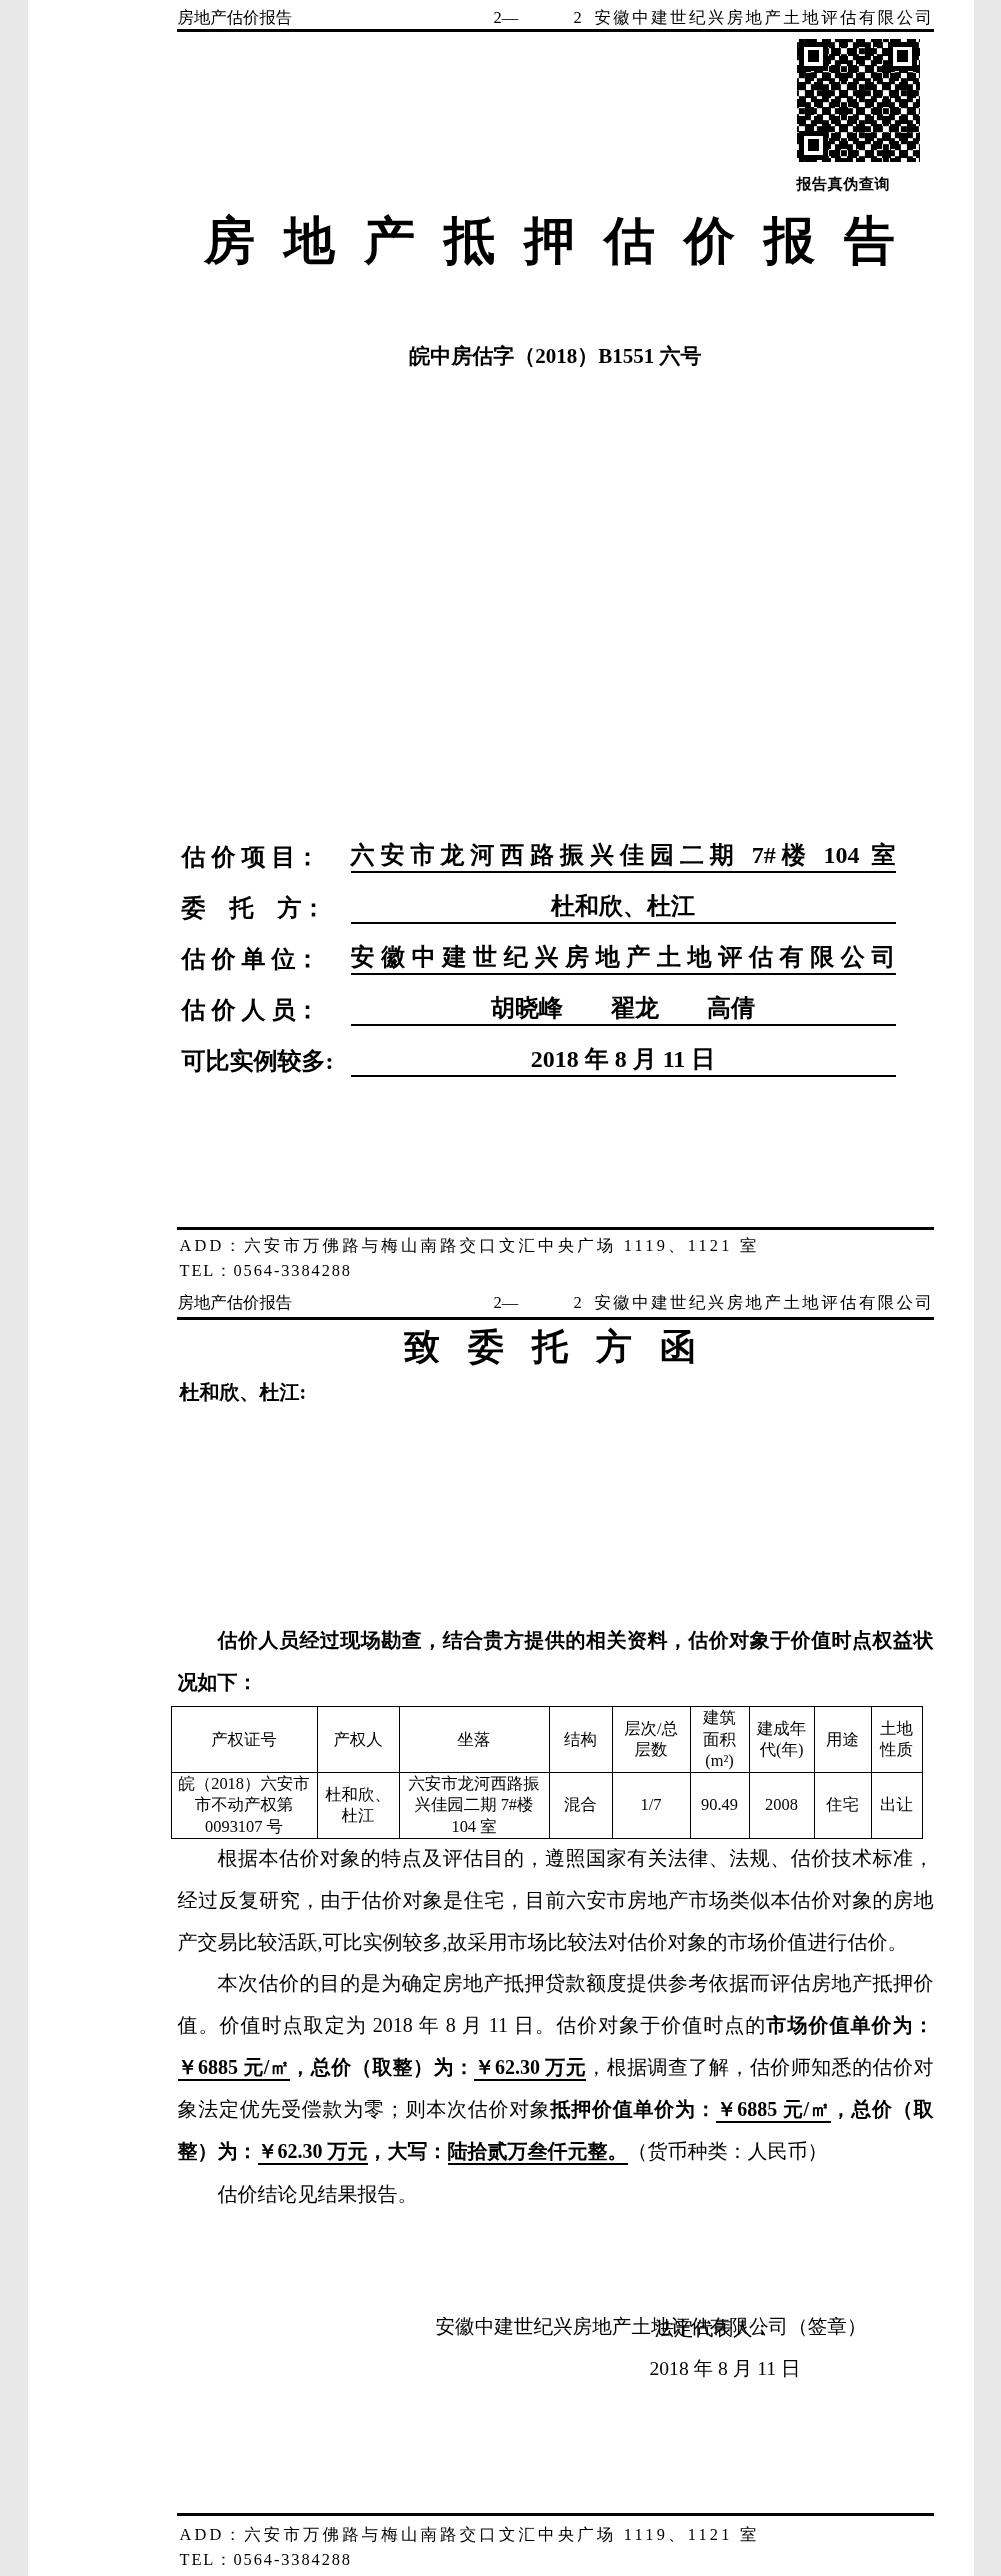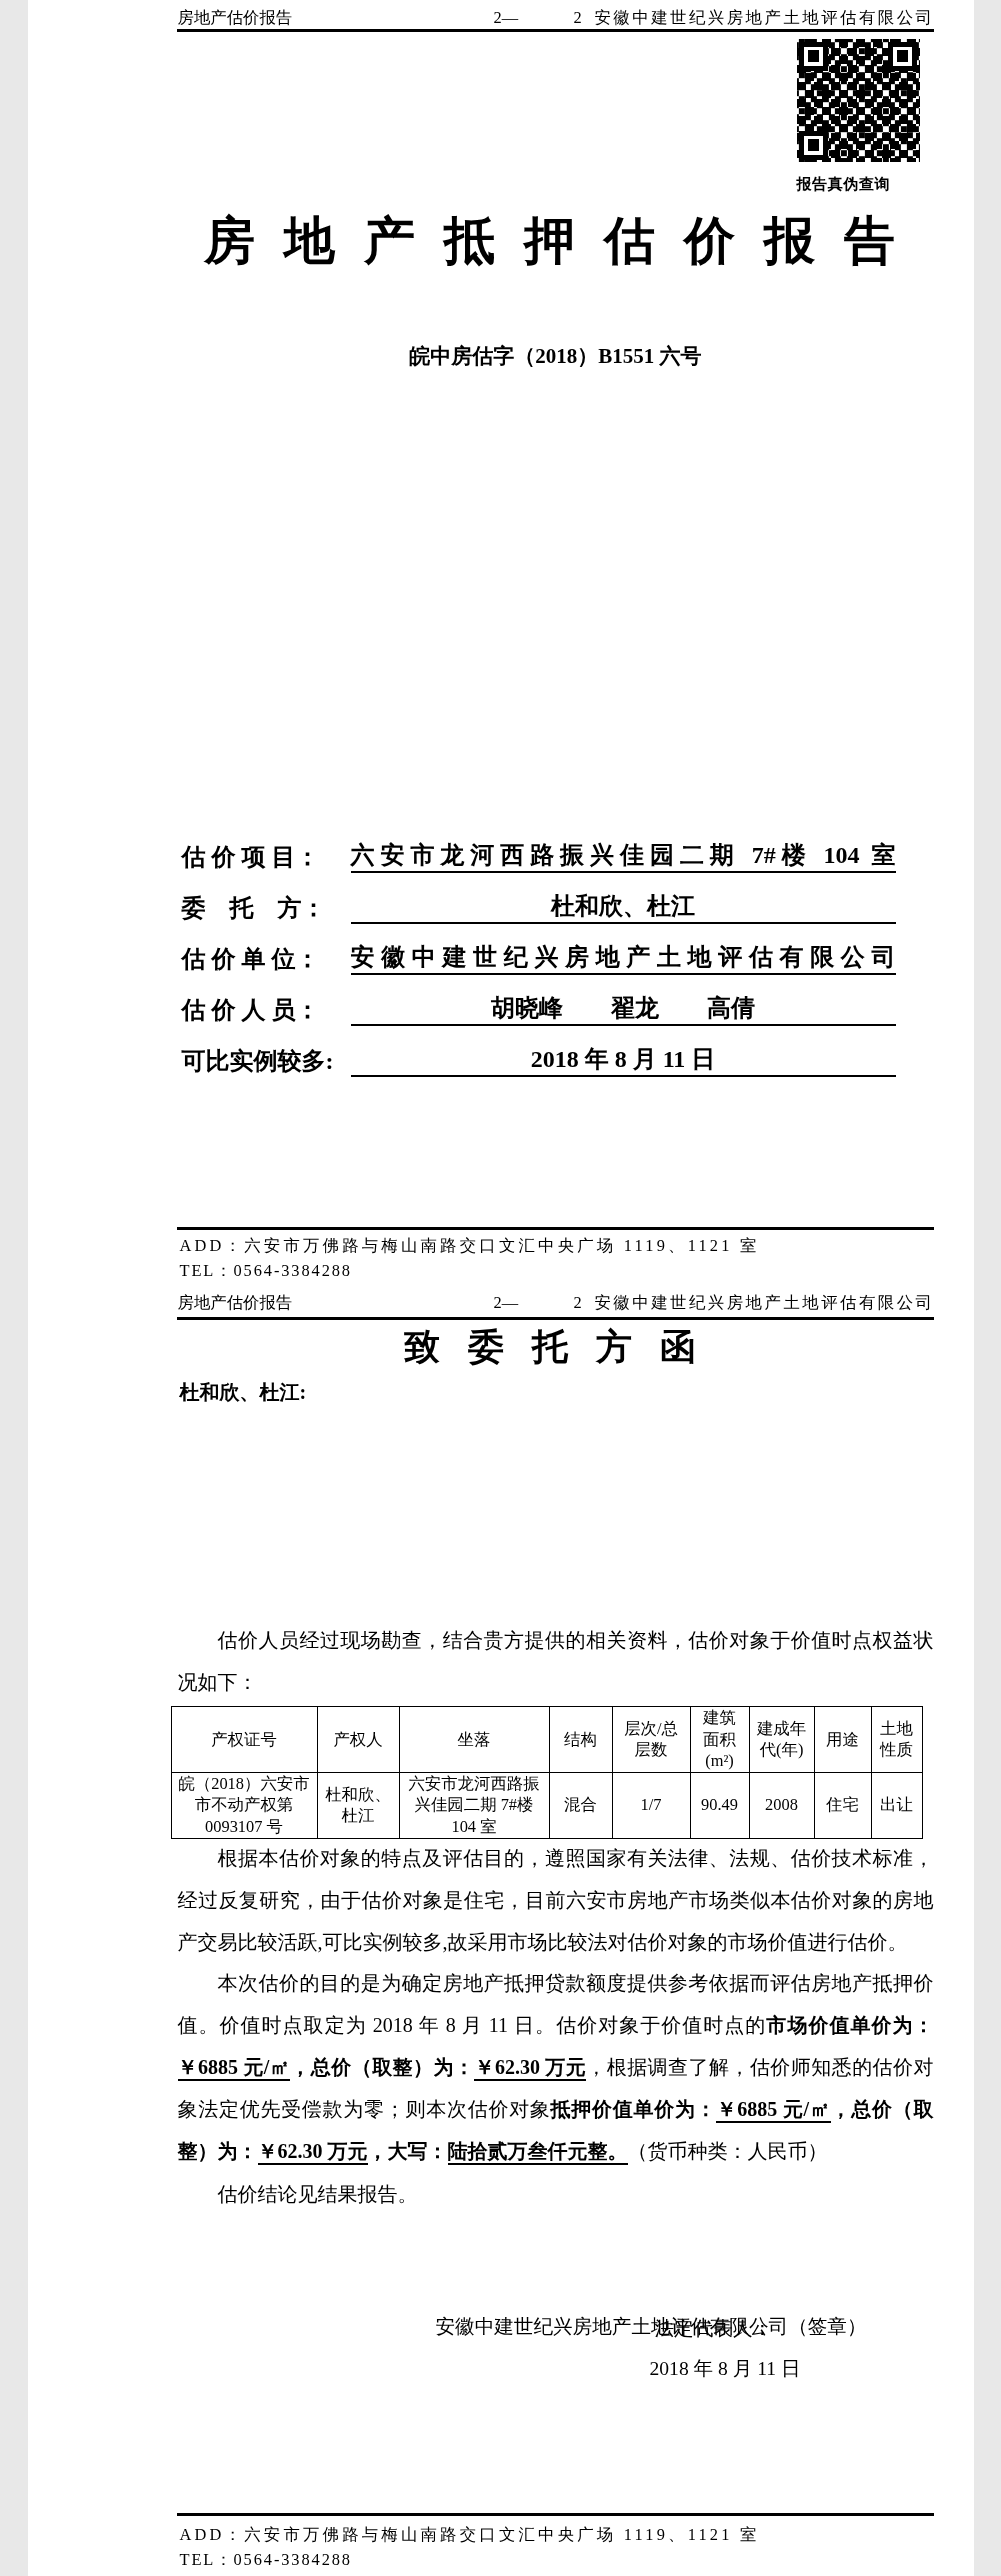--- a/index.html
+++ b/index.html
@@ -146,21 +146,21 @@
     <span class="h-left">房地产估价报告</span>
     <span class="h-num1">2—</span>
     <span class="h-num2">2</span>
     <span class="h-right">安徽中建世纪兴房地产土地评估有限公司</span>
   </div>
   <div class="rule" style="top:1317px;left:149px;width:757px;"></div>
 
   <div class="letter-title">致委托方函</div>
   <div class="salutation">杜和欣、杜江:</div>
 
-  <div class="para" style="top:1619px;">估价人员经过现场勘查，结合贵方提供的相关资料，估价对象于价值时点权益状况如下：</div>
+  <div class="para" style="top:1619px;font-weight:bold;">估价人员经过现场勘查，结合贵方提供的相关资料，估价对象于价值时点权益状况如下：</div>
 
   <table class="own-table">
     <colgroup>
       <col style="width:146px;">
         <col style="width:82px;">
         <col style="width:150px;">
       <col style="width:63px;">
         <col style="width:78px;">
         <col style="width:59px;">
       <col style="width:65px;">

